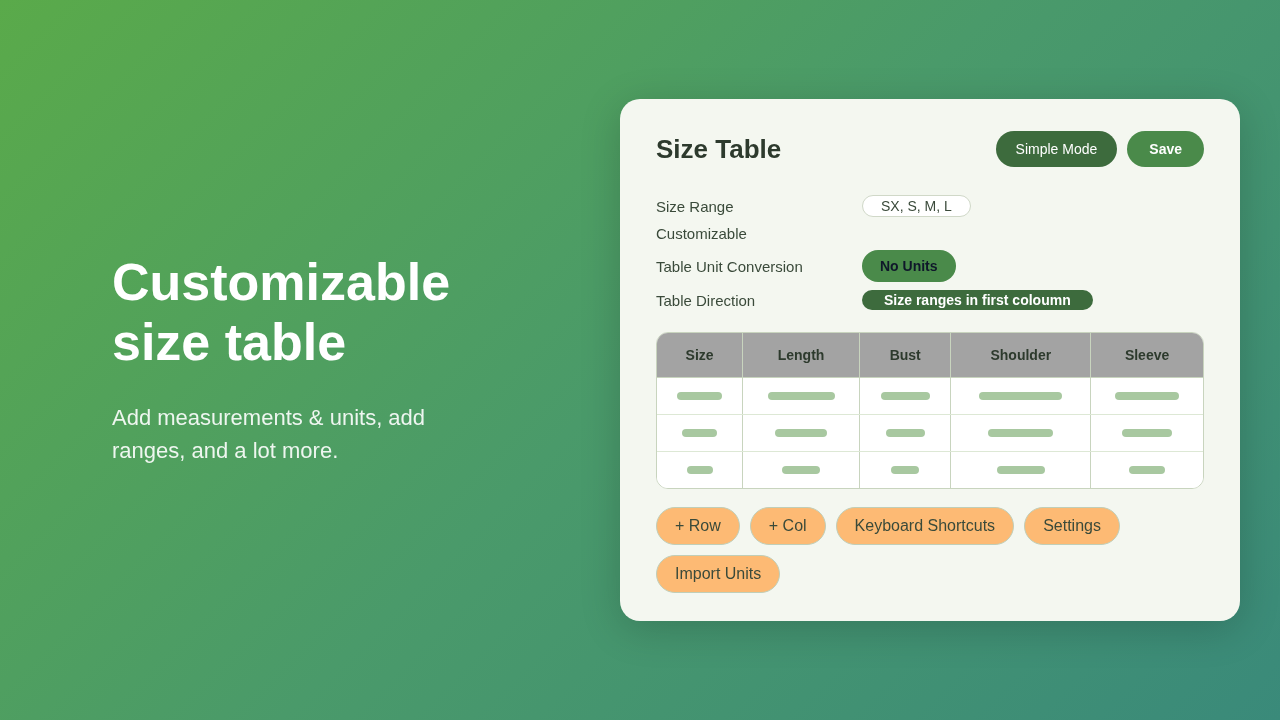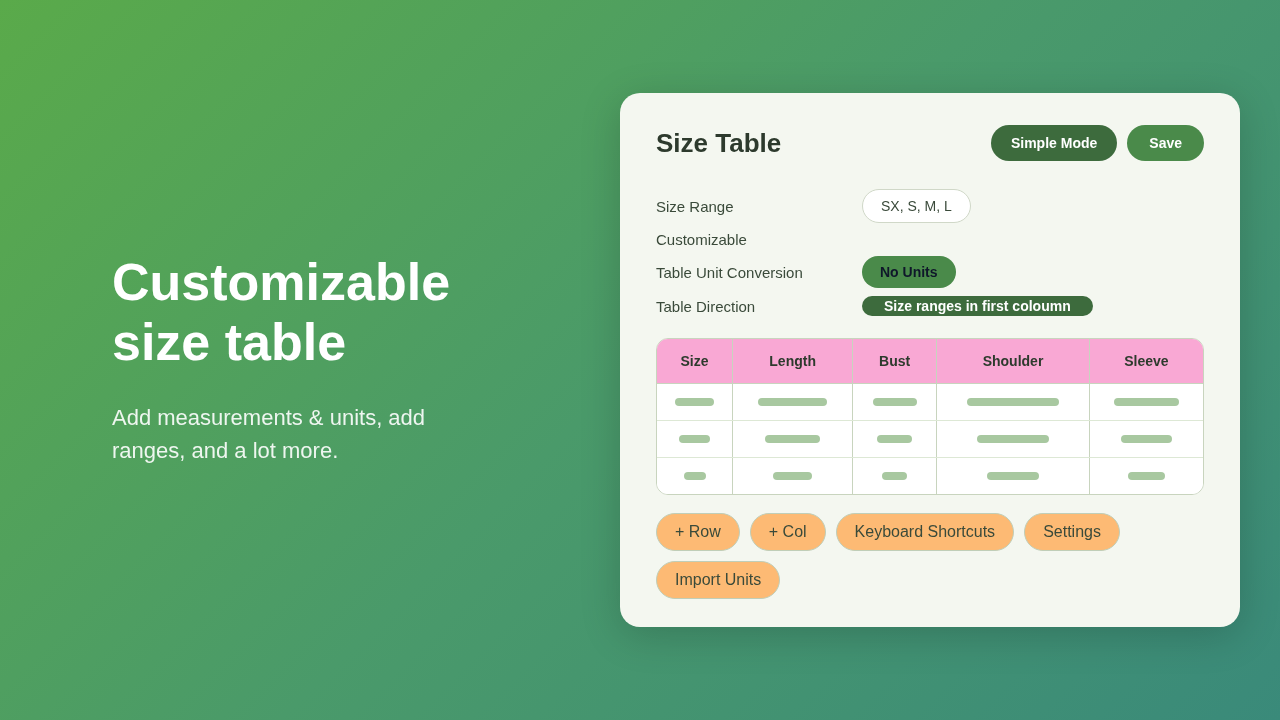--- a/index.html
+++ b/index.html
@@ -64,21 +64,21 @@
       gap: 10px;
     }
 
     .btn-simple-mode {
       background: #3d6b3d;
       color: white;
       border: none;
       border-radius: 20px;
       padding: 10px 20px;
       font-size: 14px;
-      font-weight: 700;
+      font-weight: 400;
       cursor: pointer;
     }
 
     .btn-save {
       background: #4a8a4a;
       color: white;
       border: none;
       border-radius: 20px;
       padding: 10px 22px;
       font-size: 14px;
@@ -104,21 +104,21 @@
       color: #3a4a3a;
       font-weight: 500;
       width: 190px;
       flex-shrink: 0;
     }
 
     .pill-input {
       background: white;
       border: 1.5px solid #d0d8c8;
       border-radius: 20px;
-      padding: 8px 18px;
+      padding: 2px 18px;
       font-size: 14px;
       color: #3a4a3a;
     }
 
     .pill-tag-active {
       background: #4a8a4a;
       color: #0f172a;
       border-radius: 20px;
       padding: 8px 18px;
       font-size: 14px;
@@ -146,22 +146,22 @@
       margin-bottom: 18px;
       background: white;
     }
 
     .size-table table {
       width: 100%;
       border-collapse: collapse;
     }
 
     .size-table th {
-      background: #f9a8d4;
-      padding: 14px 2px;
+      background: #a3a3a3;
+      padding: 14px 12px;
       font-size: 14px;
       font-weight: 700;
       color: #2d3a2d;
       border-bottom: 1.5px solid #c8d4be;
       text-align: center;
     }
 
     .size-table th:not(:last-child) {
       border-right: 1.5px solid #c8d4be;
     }

